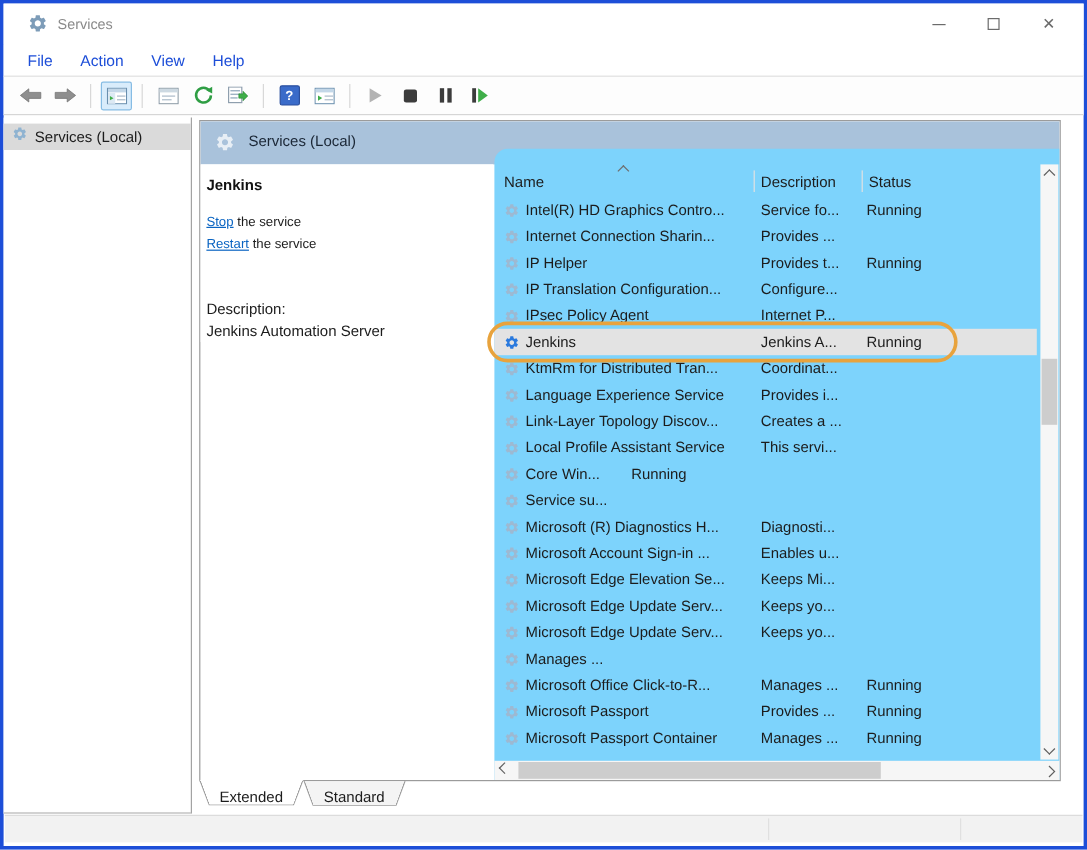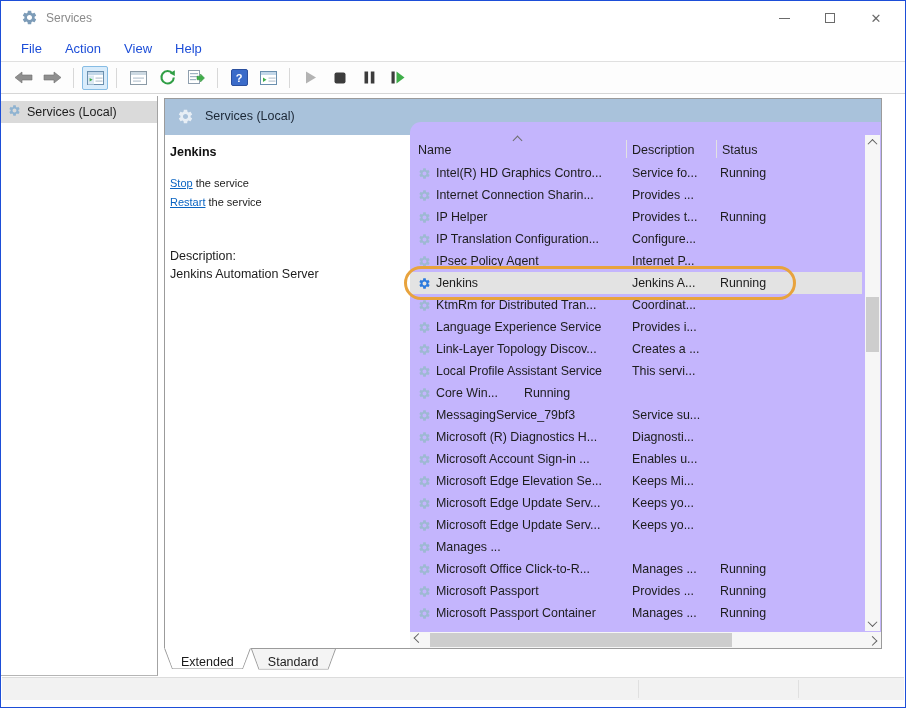--- a/index.html
+++ b/index.html
@@ -2,21 +2,21 @@
 <html><head>
 <meta charset="utf-8">
 <style>
   * { box-sizing: border-box; margin: 0; padding: 0; }
   html,body { width: 906px; height: 708px; }
   body {
     font-family: "Liberation Sans", "DejaVu Sans", sans-serif;
     background: #ffffff; position: relative; overflow: hidden;
     color: #1c1c1c;
   }
-  .window { position:absolute; inset:0; border:1px solid #1d4ed8; background:#fff; }
+  .window { position:absolute; inset:0; border:3px solid #1d4ed8; background:#fff; }
 
   
   .titlebar { position:absolute; left:0; top:0; width:100%; height:34px; background:#fff; }
   .title-icon { position:absolute; left:20px; top:8px; width:17px; height:17px; }
   .title-text { position:absolute; left:45px; top:10px; font-size:12px; color:#8a8a8a; }
   .win-ctls { position:absolute; right:6px; top:0; height:34px; display:flex; }
   .win-ctl { width:46px; height:34px; display:flex; align-items:center; justify-content:center; color:#5f5f5f; }
   .ctl-min i { display:block; width:11px; height:1px; background:#6b6b6b; }
   .ctl-max i { display:block; width:10px; height:10px; border:1px solid #6b6b6b; background:#fff; }
   .ctl-close { font-size:13px; color:#6b6b6b; }
@@ -47,21 +47,21 @@
   .band-icon { position:absolute; left:12px; top:9px; width:17px; height:17px; }
   .band-title { position:absolute; left:40px; top:10px; font-size:12.5px; color:#1b2736; }
 
   .info-pane { position:absolute; left:0; top:36px; width:244px; padding:6px 6px 0 5px; background:#fff; }
   .svc-name { font-size:12.5px; font-weight:bold; color:#111; margin-top:4px; }
   .svc-links { margin-top:15px; font-size:11px; line-height:19px; color:#1c1c1c; }
   .svc-links a { color:#0a64c2; text-decoration:underline; }
   .svc-desc { margin-top:35px; font-size:12.5px; line-height:18px; color:#1c1c1c; }
 
   
-  .list-pane { position:absolute; left:245px; top:23px; width:471px; height:526px; background:#c4b5fd;
+  .list-pane { position:absolute; left:245px; top:23px; width:471px; height:526px; background:#7dd3fc;
                border-top-left-radius:11px; }
   .lheader { position:absolute; left:0; top:12px; width:100%; height:27px; }
   .hcell { position:absolute; bottom:4px; font-size:12.5px; color:#1c1c1c; }
   .hc-name { left:8px; } .hc-desc { left:222px; } .hc-status { left:312px; }
   .hsep { position:absolute; top:6px; width:1px; height:18px; background:#e2e2e2; }
   .caret { position:absolute; left:104px; top:3px; width:7px; height:7px;
            border-left:1.4px solid #6e6e6e; border-top:1.4px solid #6e6e6e; transform:rotate(45deg); }
   .lbody { position:absolute; left:0; top:40px; width:452px; }
   .lrow { height:22px; display:flex; align-items:center; font-size:12.4px; color:#1c1c1c; }
   .lrow.sel { background:#e3e3e3; }
@@ -355,21 +355,20 @@
             </span>
             <span class="cdesc">Core Win...</span>
             <span class="cstat">Running</span>
           </div>
           <div class="lrow">
             <span class="cic">
               <svg width="13" height="13" viewBox="0 0 24 24">
                 <path fill="#9DB9D2" d="M19.14 12.94c.04-.3.06-.61.06-.94 0-.32-.02-.64-.07-.94l2.03-1.58c.18-.14.23-.41.12-.61l-1.92-3.32c-.12-.22-.37-.29-.59-.22l-2.39.96c-.5-.38-1.03-.7-1.62-.94l-.36-2.54c-.04-.24-.24-.41-.48-.41h-3.84c-.24 0-.43.17-.47.41l-.36 2.54c-.59.24-1.13.57-1.62.94l-2.39-.96c-.22-.08-.47 0-.59.22L2.74 8.87c-.12.21-.08.47.12.61l2.03 1.58c-.05.3-.09.63-.09.94s.02.64.07.94l-2.03 1.58c-.18.14-.23.41-.12.61l1.92 3.32c.12.22.37.29.59.22l2.39-.96c.5.38 1.03.7 1.62.94l.36 2.54c.05.24.24.41.48.41h3.84c.24 0 .44-.17.47-.41l.36-2.54c.59-.24 1.13-.56 1.62-.94l2.39.96c.22.08.47 0 .59-.22l1.92-3.32c.12-.22.07-.47-.12-.61l-2.01-1.58zM12 15.6c-1.98 0-3.6-1.62-3.6-3.6s1.62-3.6 3.6-3.6 3.6 1.62 3.6 3.6-1.62 3.6-3.6 3.6z"></path>
               </svg>
             </span>
-            <span class="cname">MessagingService_79bf3</span>
             <span class="cdesc">Service su...</span>
             <span class="cstat"></span>
           </div>
           <div class="lrow">
             <span class="cic">
               <svg width="13" height="13" viewBox="0 0 24 24">
                 <path fill="#9DB9D2" d="M19.14 12.94c.04-.3.06-.61.06-.94 0-.32-.02-.64-.07-.94l2.03-1.58c.18-.14.23-.41.12-.61l-1.92-3.32c-.12-.22-.37-.29-.59-.22l-2.39.96c-.5-.38-1.03-.7-1.62-.94l-.36-2.54c-.04-.24-.24-.41-.48-.41h-3.84c-.24 0-.43.17-.47.41l-.36 2.54c-.59.24-1.13.57-1.62.94l-2.39-.96c-.22-.08-.47 0-.59.22L2.74 8.87c-.12.21-.08.47.12.61l2.03 1.58c-.05.3-.09.63-.09.94s.02.64.07.94l-2.03 1.58c-.18.14-.23.41-.12.61l1.92 3.32c.12.22.37.29.59.22l2.39-.96c.5.38 1.03.7 1.62.94l.36 2.54c.05.24.24.41.48.41h3.84c.24 0 .44-.17.47-.41l.36-2.54c.59-.24 1.13-.56 1.62-.94l2.39.96c.22.08.47 0 .59-.22l1.92-3.32c.12-.22.07-.47-.12-.61l-2.01-1.58zM12 15.6c-1.98 0-3.6-1.62-3.6-3.6s1.62-3.6 3.6-3.6 3.6 1.62 3.6 3.6-1.62 3.6-3.6 3.6z"></path>
               </svg>
             </span>
             <span class="cname">Microsoft (R) Diagnostics H...</span>

